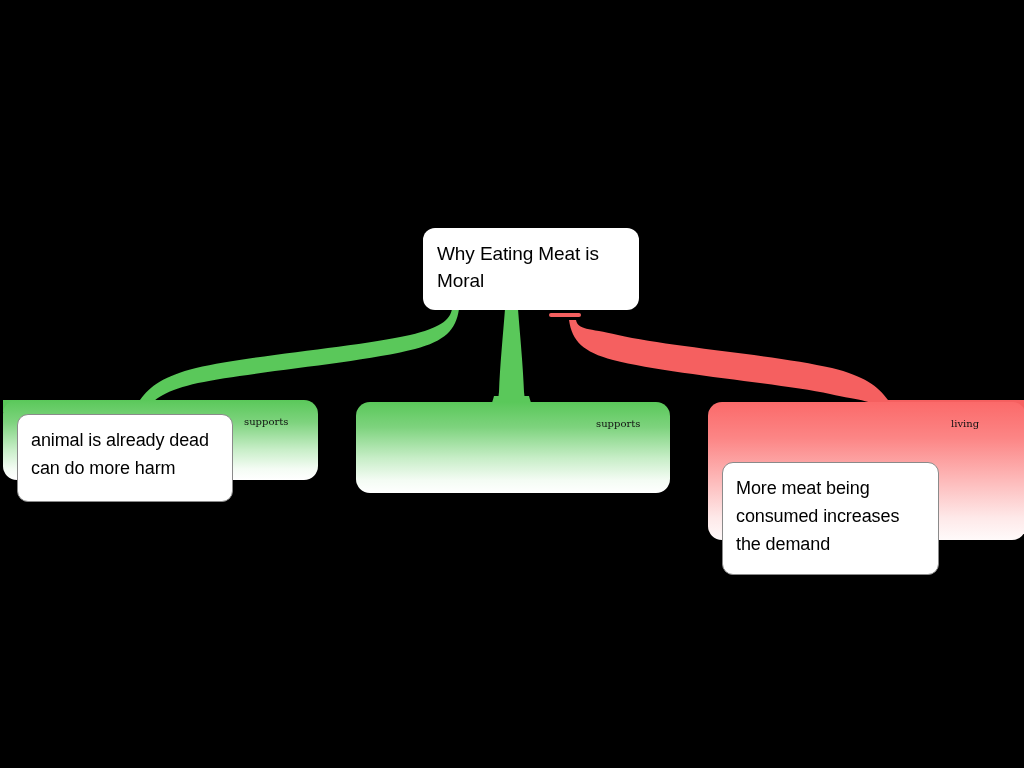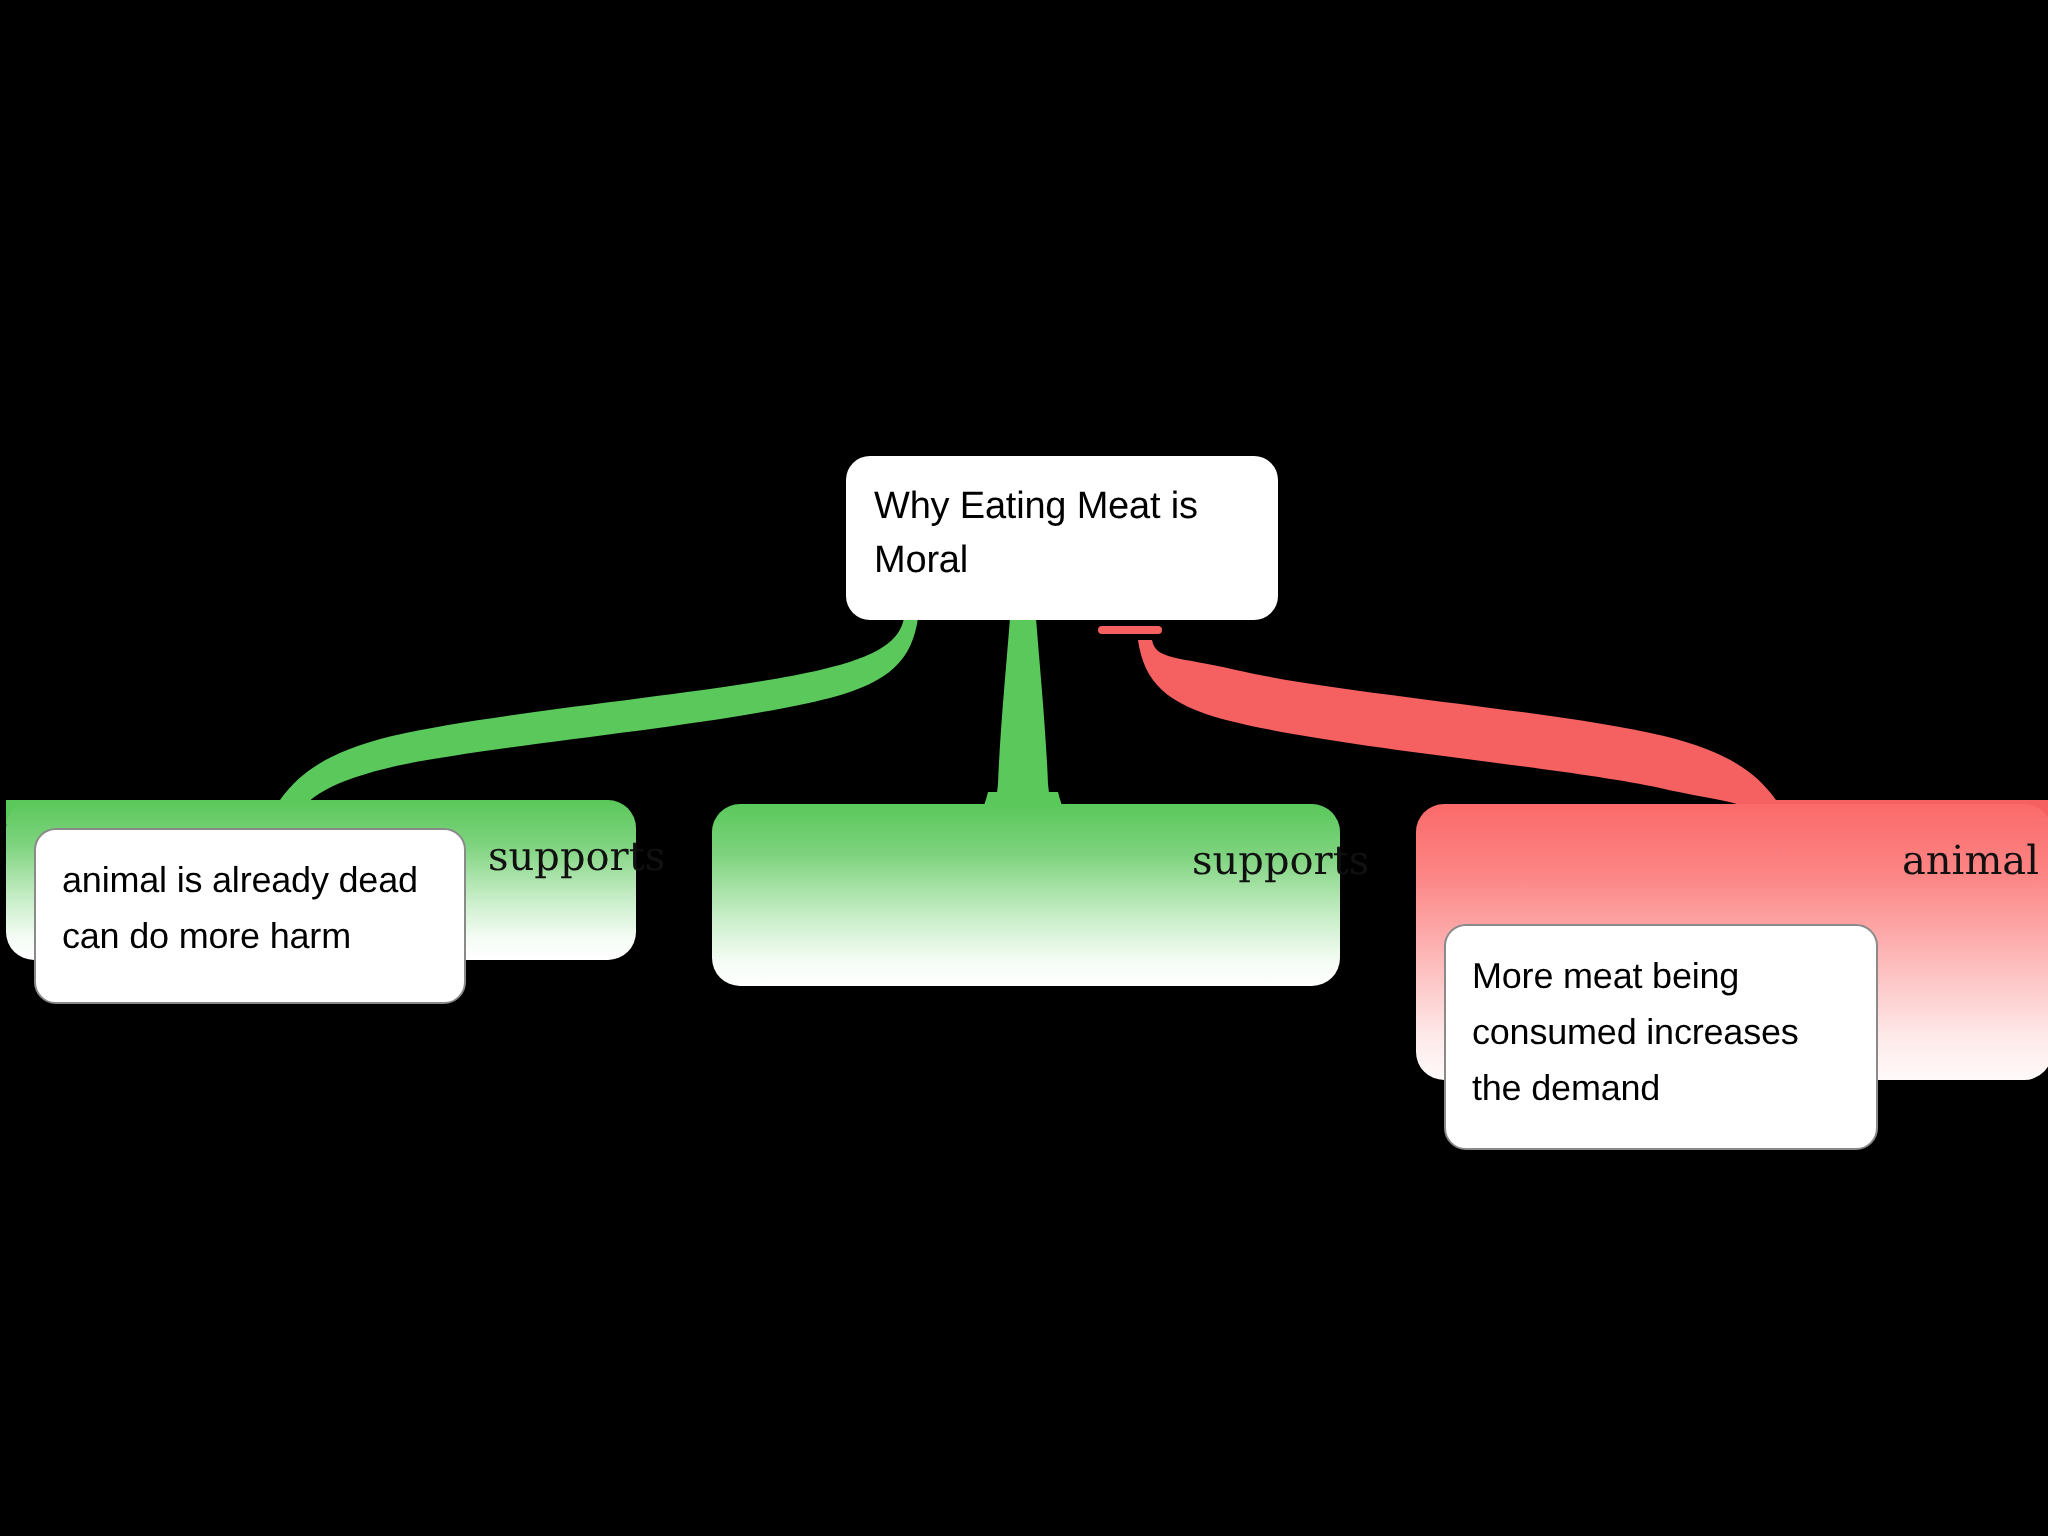--- a/index.html
+++ b/index.html
@@ -52,21 +52,21 @@
   }
   .card-text{
     font-size:18px;line-height:28px;color:#000;
     letter-spacing:-0.1px;
   }
 
   
   .badge{
     position:absolute;
     font-family:"DejaVu Serif", serif;
-    font-size:20px;color:#111;
+    font-size:10px;color:#111;
     white-space:nowrap;
   }
 
   
   #node-a{left:3px;top:400px;width:315px;height:80px;}
   #card-a{left:14px;top:14px;width:216px;height:88px;}
   #badge-a{left:241px;top:16px;}
 
   
   #node-b{left:356px;top:402px;width:314px;height:91px;}
@@ -138,16 +138,16 @@
   </div>
 
   <div class="node panel supports" id="node-b">
     <div class="badge" id="badge-b" style="left: 240px;">supports</div>
   </div>
 
   <div class="node panel opposes" id="node-c">
     <div class="card" id="card-c">
       <div class="card-text">More meat being consumed increases the demand</div>
     </div>
-    <div class="badge" id="badge-c">animal</div>
+    <div class="badge" id="badge-c">living</div>
   </div>
 
 </div>
 
 </body></html>

